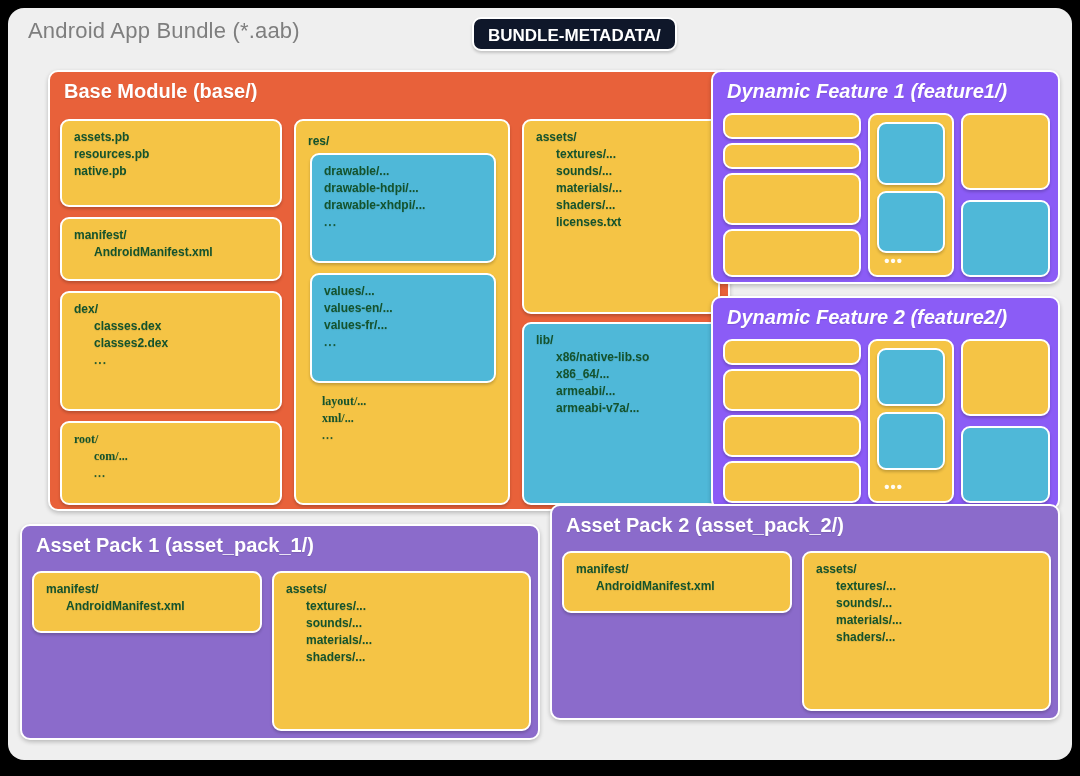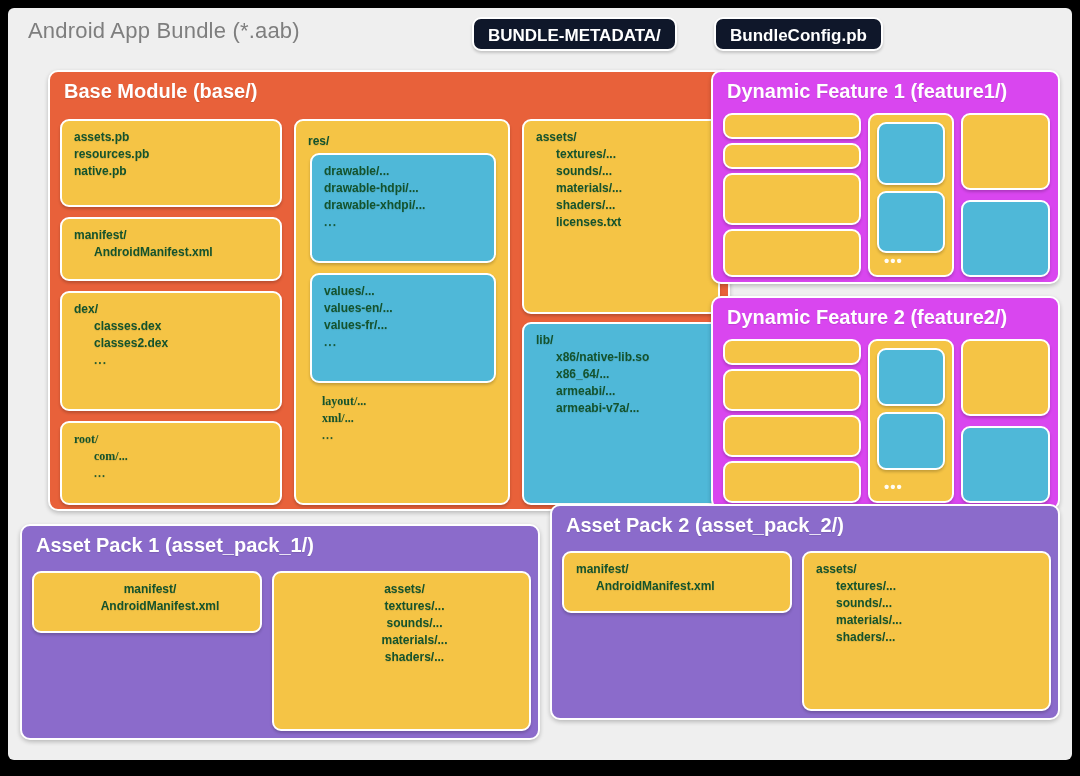--- a/index.html
+++ b/index.html
@@ -14,21 +14,21 @@
     overflow: hidden;
   }
 
   .bundle-card {
     position: absolute;
     left: 8px;
     top: 8px;
     width: 1064px;
     height: 752px;
     background: #EFEFEF;
-    border-radius: 6px;
+    border-radius: 16px;
     box-sizing: border-box;
   }
 
   
   .bundle-header {
     position: absolute;
     left: 0; top: 0;
     width: 100%;
     height: 52px;
   }
@@ -72,21 +72,21 @@
     position: absolute;
     left: 14px;
     top: 8px;
     color: #FFFFFF;
     font-size: 20px;
     font-weight: bold;
     white-space: nowrap;
     text-shadow: 0 1px 1px rgba(0,0,0,0.12);
   }
   .panel-orange { background: #E8613A; margin-left: 28px; }
-  .panel-green  { background: #d946ef; }
+  .panel-green  { background: #8b5cf6; font-style: italic; }
   .panel-purple { background: #8B6BCB; }
 
   
   .box {
     position: absolute;
     border-radius: 9px;
     border: 2px solid #FFFFFF;
     box-sizing: border-box;
     box-shadow: 0 2px 3px rgba(0,0,0,0.2);
     overflow: hidden;
@@ -121,32 +121,31 @@
   }
 
   
   #base-module { left: 12px; top: 62px; width: 682px; height: 441px; }
 
   
   #feature-1 { left: 703px; top: 62px; width: 349px; height: 214px; }
   #feature-2 { left: 703px; top: 288px; width: 349px; height: 214px; }
 
   
-  #asset-pack-1 { left: 12px; top: 516px; width: 520px; height: 216px; text-align: center; }
+  #asset-pack-1 { left: 12px; top: 516px; width: 520px; height: 216px; }
   #asset-pack-2 { left: 542px; top: 496px; width: 510px; height: 216px; }
 </style>
 </head>
 <body>
 
 <div class="bundle-card">
 
   <div class="bundle-header">
     <div class="bundle-title">Android App Bundle (*.aab)</div>
     <div class="badge badge-metadata">BUNDLE-METADATA/</div>
-    <div class="badge badge-config">BundleConfig.pb</div>
   </div>
 
   <div class="panel panel-orange" id="base-module">
     <div class="panel-title">Base Module (base/)</div>
 
     <div class="box box-yellow" style="left:10px; top:47px; width:222px; height:88px;">
       <div class="box-lines">
         <div class="line">assets.pb</div>
         <div class="line">resources.pb</div>
         <div class="line">native.pb</div>

